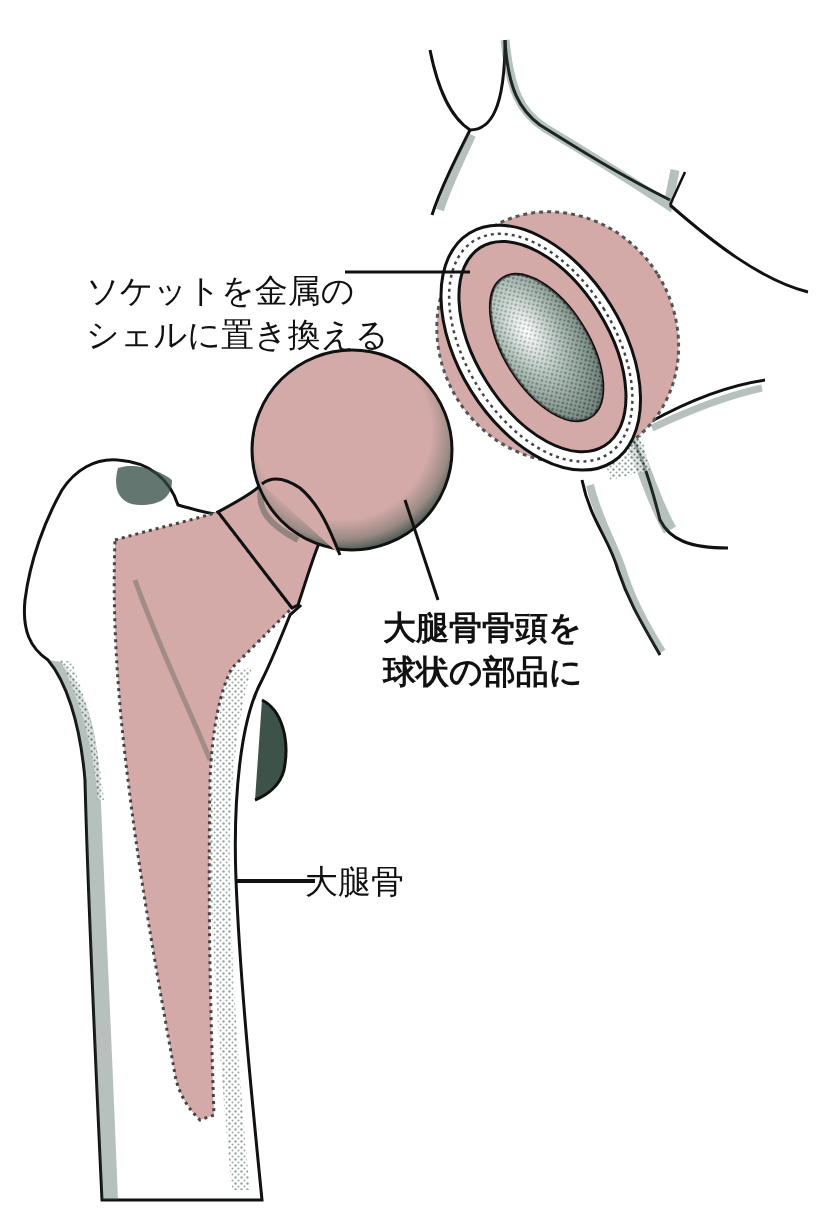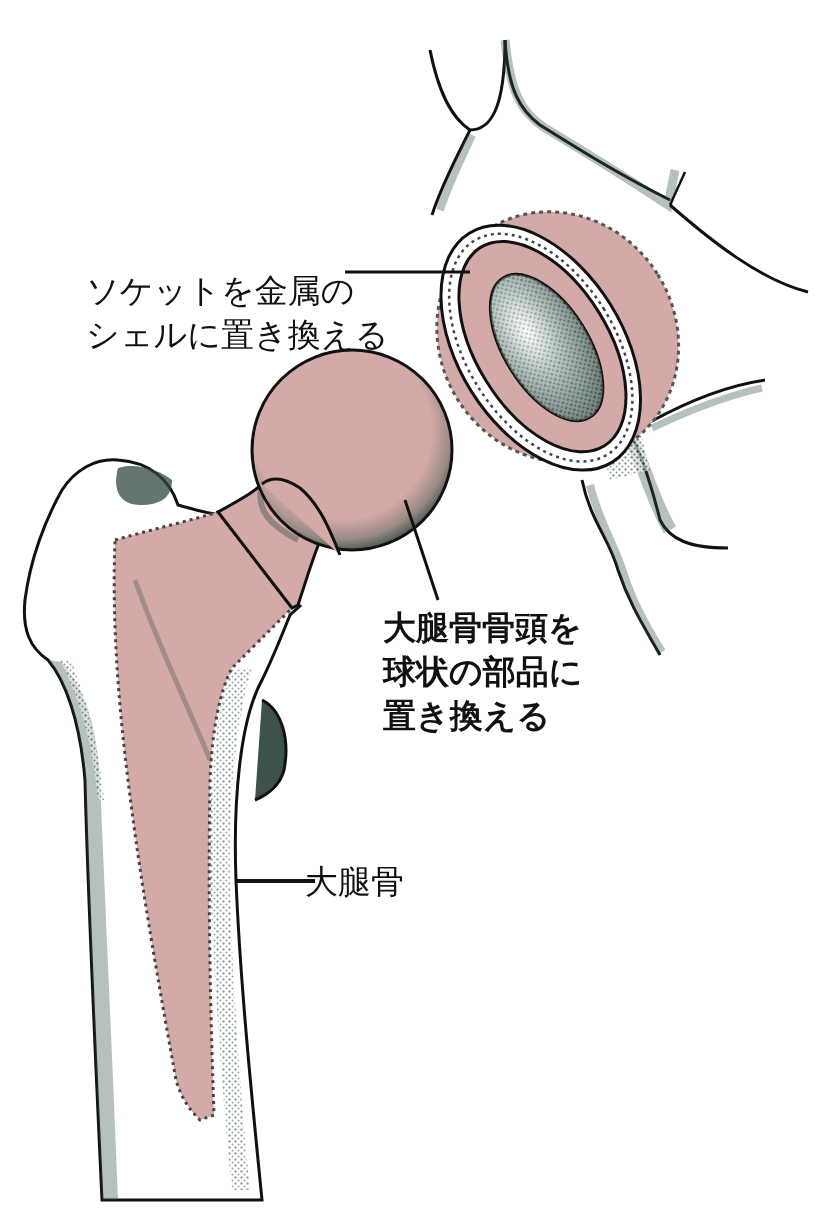--- a/index.html
+++ b/index.html
@@ -123,18 +123,17 @@
 </svg>
 
 <div class="label" style="left:86px; top:226px;margin-top:43px;">
   <span>ソケットを金属の</span>
   <span>シェルに置き換える</span>
 </div>
 
 <div class="label" style="left:383px; top:606px;font-weight:bold;">
   <span>大腿骨骨頭を</span>
   <span>球状の部品に</span>
-  <span>置き換える</span>
 </div>
 
 <div class="label" style="left:305px; top:860px;">
   <span>大腿骨</span>
 </div>
 
 </body></html>

